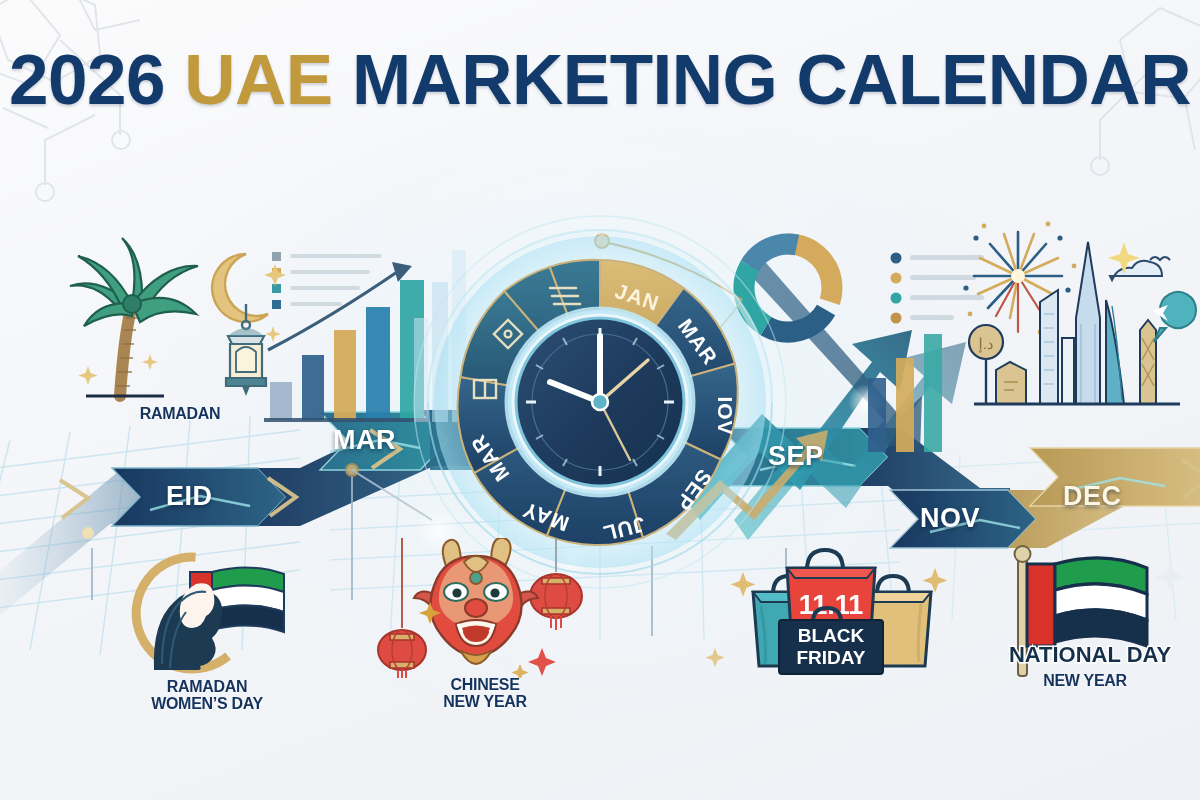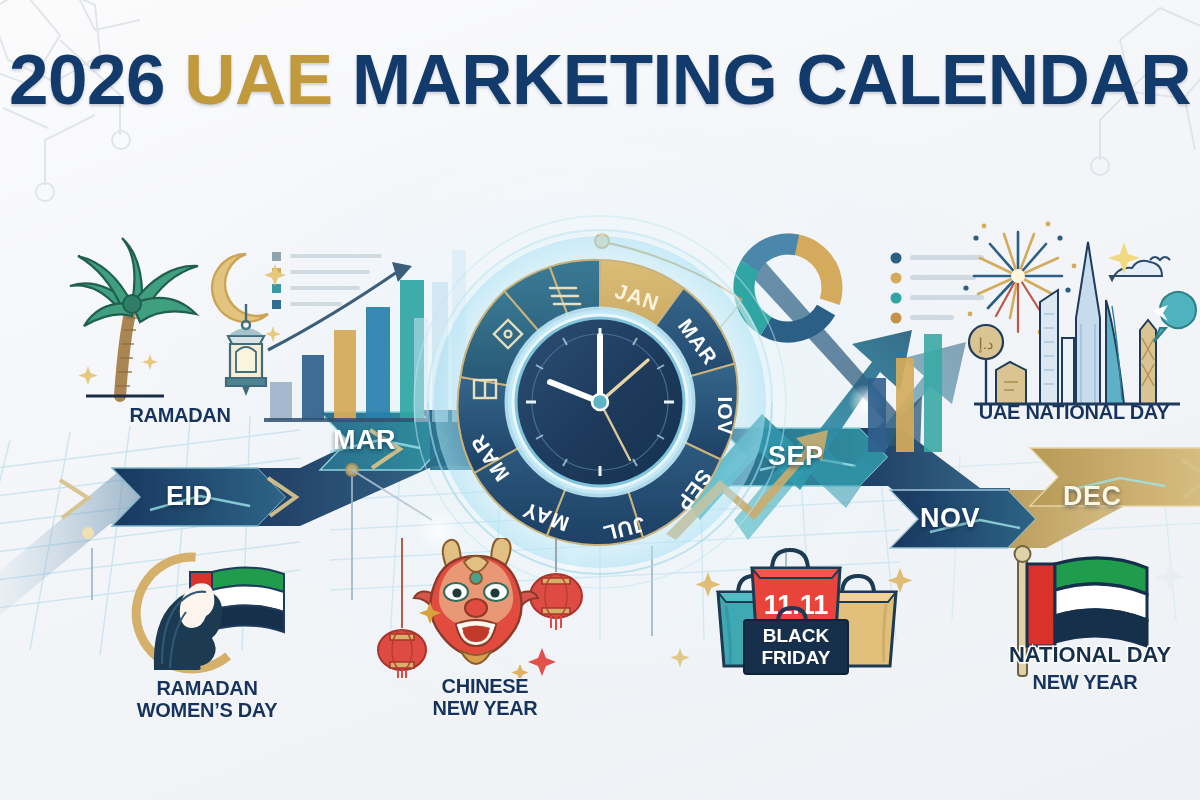--- a/index.html
+++ b/index.html
@@ -28,21 +28,21 @@
   .title .gold { color:#c19a3e; }
   .subtitle {
     margin-top:6px; font-size:37px; font-weight:bold; letter-spacing:-.2px;
     color:#c09a3c; white-space:nowrap;
     text-shadow:0 2px 3px rgba(120,95,30,.22);
   }
 
   
   .node { position:absolute; text-align:center; }
   .node-label {
-    font-size:20px; font-weight:bold; color:#16335e; line-height:1.08;
+    font-size:16px; font-weight:bold; color:#16335e; line-height:1.08;
     letter-spacing:-.3px; white-space:pre-line;
     text-shadow:0 1px 2px rgba(255,255,255,.9);
   }
   .icon-wrap { position:relative; margin:0 auto;text-align:center; }
 
   
   .ribbon-label {
     position:absolute; font-size:27px; font-weight:bold; color:#ffffff;
     letter-spacing:.5px; text-shadow:0 2px 4px rgba(0,20,50,.55);
   }
@@ -519,21 +519,20 @@
 
         <g>
           <path d="M164 66 q6 -14 20 -12 q6 -10 18 -6 q12 2 12 14 h-52 Z" fill="#e4eef6" stroke="#2b4a6a" stroke-width="2"></path>
         </g>
         <g stroke="#2b4a6a" stroke-width="2" fill="none">
           <path d="M202 46 q5 -6 10 0 q5 -6 10 0"></path>
         </g>
         <path d="M176 28 l4 12 l12 4 l-12 4 l-4 12 l-4 -12 l-12 -4 l12 -4 Z" fill="#f0d97e"></path>
       </svg>
     </div>
-    <div class="node-label" style="margin-top:-12px; white-space:nowrap;">UAE NATIONAL DAY</div>
   </div>
 
   <div class="node" style="left:62px; top:538px; width:290px;">
     <div class="icon-wrap" style="width:290px;height:140px;">
       <svg viewBox="0 0 290 140" width="290" height="140">
         <path d="M148 18 a56 56 0 1 0 4 104" fill="none" stroke="#d4b06a" stroke-width="9" transform="rotate(-16 145 70)"></path>
 
         <g>
           <path d="M128 34 h22 v62 h-22 Z" fill="#d9322b" stroke="#1f3b5c" stroke-width="2"></path>
           <path d="M150 34 q38 -10 72 2 v18 q-36 -12 -72 -2 Z" fill="#1f9d4d" stroke="#1f3b5c" stroke-width="2"></path>
@@ -605,21 +604,21 @@
         </g>
         <g fill="#d9a33c" opacity=".8">
           <path d="M160 126 l2.5 6 l6 2.5 l-6 2.5 l-2.5 6 l-2.5 -6 l-6 -2.5 l6 -2.5 Z"></path>
         </g>
       </svg>
     </div>
     <div class="node-label" style="margin-top:-2px;">CHINESE
 NEW YEAR</div>
   </div>
 
-  <div class="node" style="left:660px; top:536px; width:290px;">
+  <div class="node" style="left:695px; top:536px; width:290px;">
     <div class="icon-wrap" style="width:290px;height:140px;">
       <svg viewBox="0 0 290 140" width="290" height="140">
 
         <g>
           <path d="M78 58 q0 -18 16 -18 q16 0 16 18" fill="none" stroke="#1c3a52" stroke-width="4"></path>
           <path d="M58 56 h72 l-6 74 h-60 Z" fill="#3fa8b3" stroke="#1c3a52" stroke-width="3"></path>
           <path d="M58 56 h72 l-8 10 h-56 Z" fill="#54bcc6" stroke="#1c3a52" stroke-width="2"></path>
           <path d="M66 70 q6 40 4 58" stroke="#2d8f9a" stroke-width="3" fill="none" opacity=".6"></path>
         </g>
 

